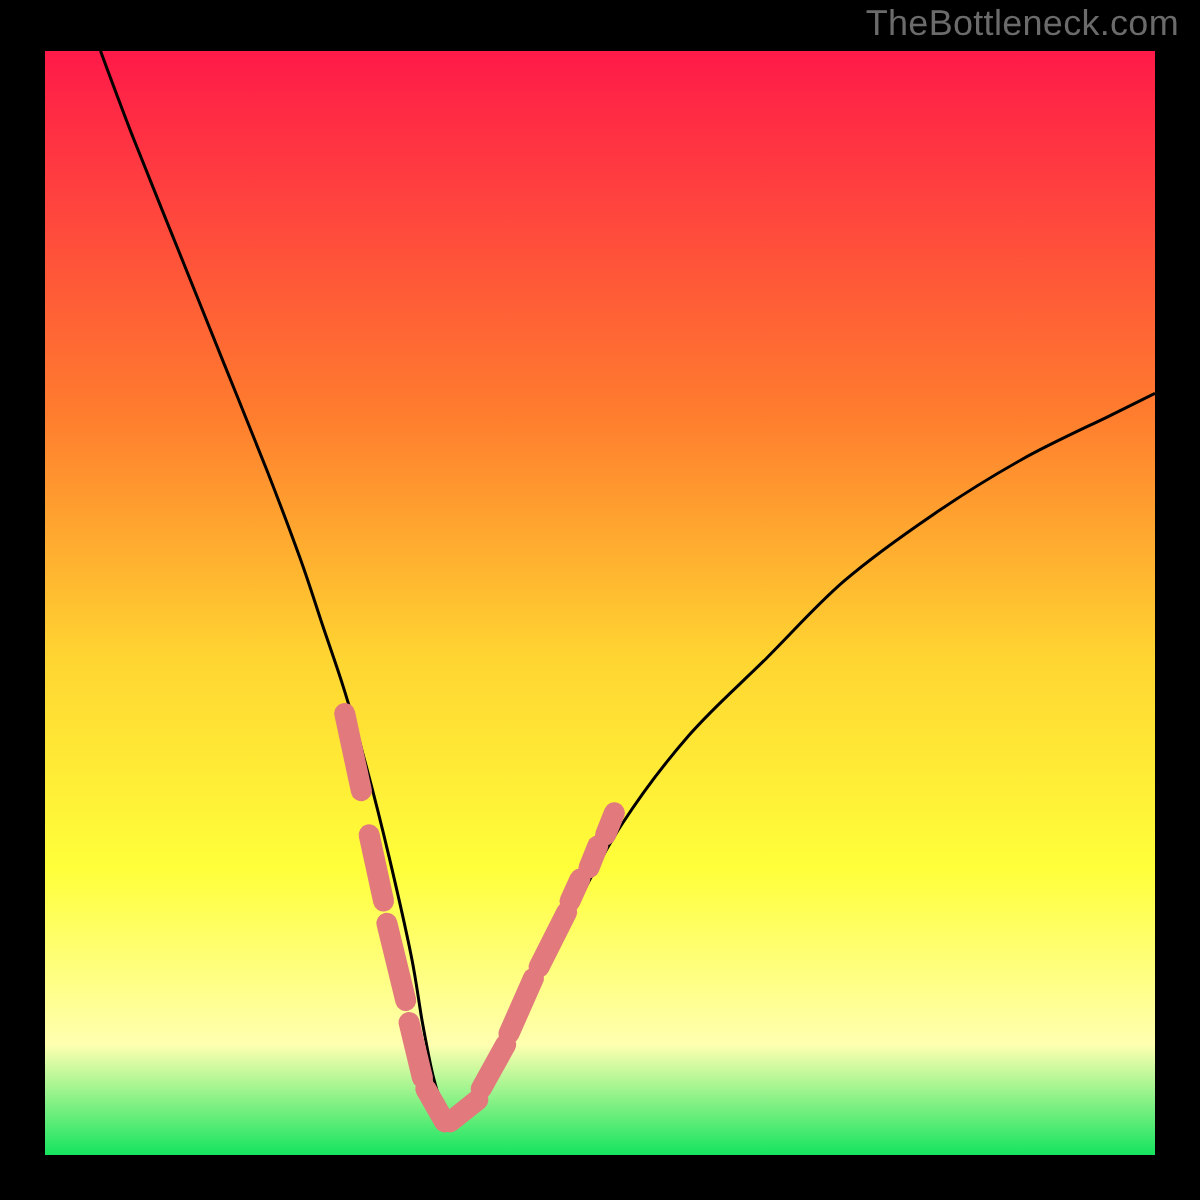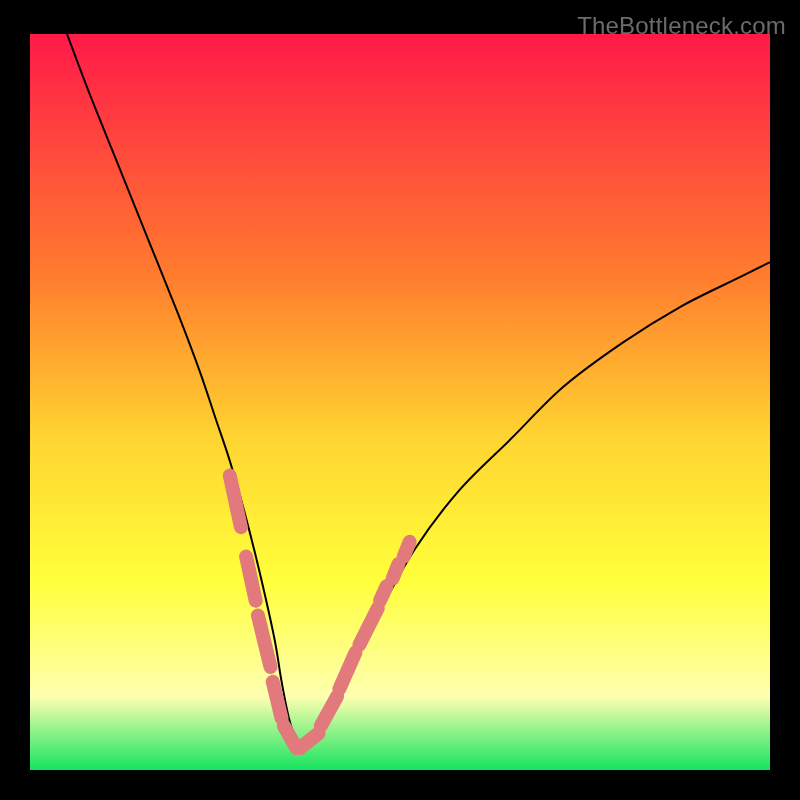--- a/index.html
+++ b/index.html
@@ -12,21 +12,21 @@
     overflow: hidden;
   }
   .frame {
     position: relative;
     width: 800px;
     height: 800px;
     background: #000;
   }
   .watermark {
     position: absolute;
-    top: 12px;
+    top: 2px;
     right: 14px;
     color: #6b6b6b;
     font-size: 24px;
     font-weight: 400;
     letter-spacing: 0.2px;
     z-index: 10;
   }
   .plot {
     position: absolute;
     left: 30px;

